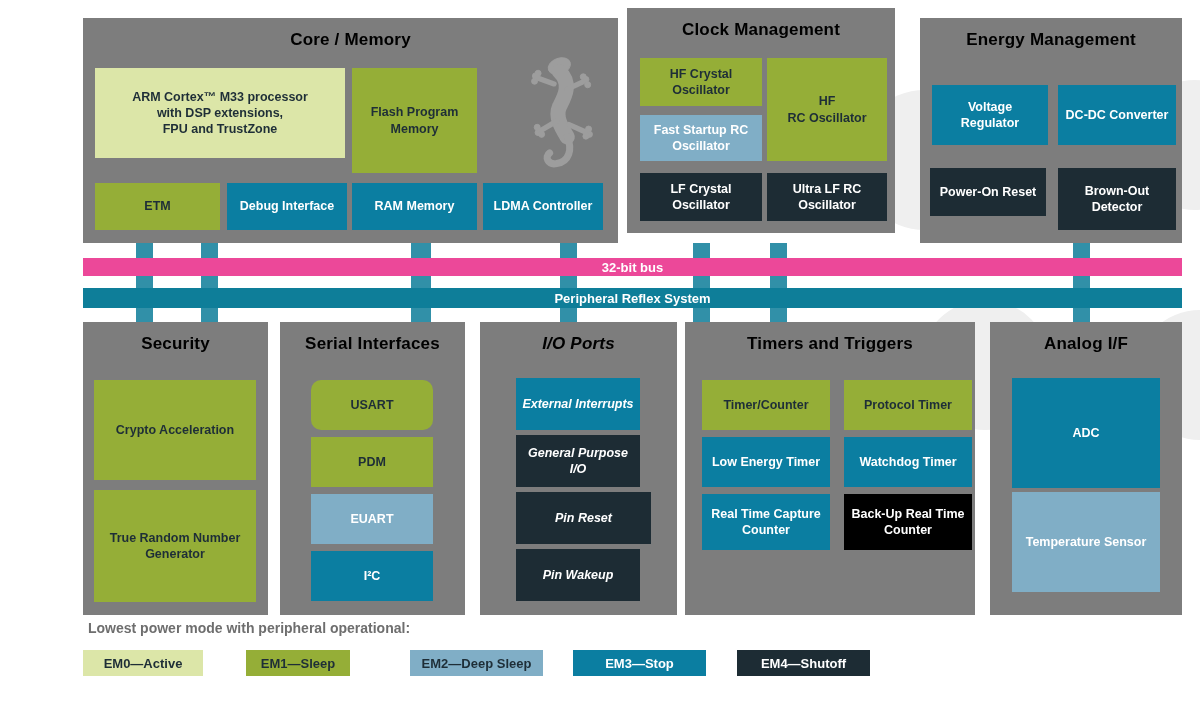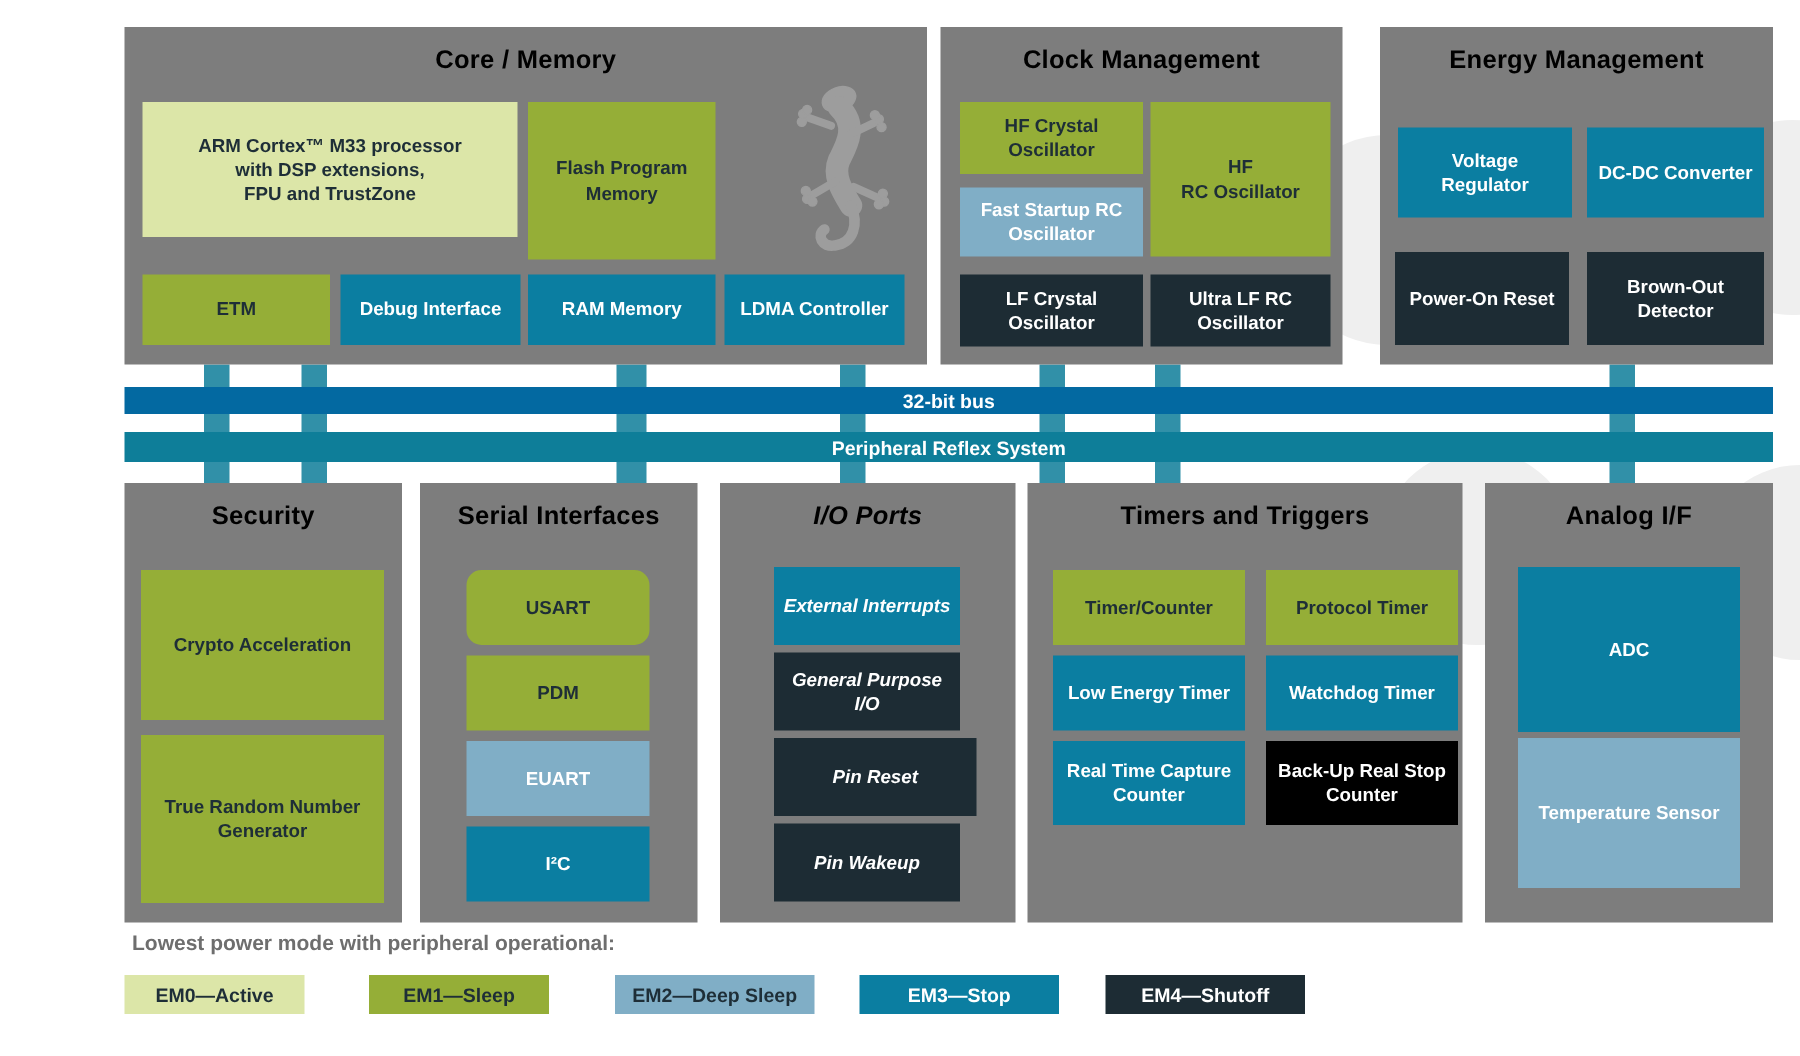--- a/index.html
+++ b/index.html
@@ -26,21 +26,21 @@
   .em3 { background:#0b7ea1; color:#ffffff; }
   .em4 { background:#1d2c34; color:#ffffff; }
   .blk { background:#000000; color:#ffffff; }
 
   .connector { position:absolute; top:243px; height:79px; background:#3190a8; z-index:1; }
   .bus {
     position:absolute; left:83px; width:1099px; z-index:3;
     display:flex; align-items:center; justify-content:center;
     color:#ffffff; font-weight:700; font-size:13px;
   }
-  .bus-32 { top:258px; height:18px; background:#0369a1; }
+  .bus-32 { top:258px; height:18px; background:#ec4899; }
   .bus-prs { top:288px; height:20px; background:#0e7e99; }
 
   .legend-caption {
     position:absolute; left:88px; top:620px; z-index:2;
     color:#6e6e6e; font-weight:700; font-size:14px;
   }
   .chip {
     position:absolute; top:650px; height:26px; z-index:2;
     display:flex; align-items:center; justify-content:center;
     font-weight:700; font-size:13px;
@@ -96,35 +96,35 @@
         <circle cx="23" cy="91" r="3.4"></circle>
           <circle cx="22" cy="85" r="3.4"></circle>
           <circle cx="27" cy="93" r="3.4"></circle>
         <circle cx="80" cy="87" r="3.4"></circle>
           <circle cx="81" cy="93" r="3.4"></circle>
           <circle cx="77" cy="95" r="3.4"></circle>
       </g>
     </svg>
   </div>
 
-  <div class="section" style="left:627px; top:18px; width:268px; height:225px;">
+  <div class="section" style="left:627px; top:8px; width:268px; height:225px;">
     <div class="section-title">Clock Management</div>
     <div class="block em1" style="left:13px; top:50px; width:122px; height:48px;">HF Crystal Oscillator</div>
     <div class="block em1" style="left:140px; top:50px; width:120px; height:103px;">HF
 RC Oscillator</div>
     <div class="block em2" style="left:13px; top:107px; width:122px; height:46px;">Fast Startup RC Oscillator</div>
     <div class="block em4" style="left:13px; top:165px; width:122px; height:48px;">LF Crystal Oscillator</div>
     <div class="block em4" style="left:140px; top:165px; width:120px; height:48px;">Ultra LF RC Oscillator</div>
   </div>
 
   <div class="section" style="left:920px; top:18px; width:262px; height:225px;">
     <div class="section-title">Energy Management</div>
     <div class="block em3" style="left:12px; top:67px; width:116px; height:60px;">Voltage Regulator</div>
     <div class="block em3" style="left:138px; top:67px; width:118px; height:60px;">DC-DC Converter</div>
-    <div class="block em4" style="left:10px; top:150px; width:116px; height:62px;">Power-On Reset</div>
+    <div class="block em4" style="left:10px; top:150px; width:116px; height:48px;">Power-On Reset</div>
     <div class="block em4" style="left:138px; top:150px; width:118px; height:62px;">Brown-Out Detector</div>
   </div>
 
   <div class="bus bus-32">32-bit bus</div>
   <div class="bus bus-prs">Peripheral Reflex System</div>
 
   <div class="section" style="left:83px; top:322px; width:185px; height:293px;">
     <div class="section-title">Security</div>
     <div class="block em1" style="left:11px; top:58px; width:162px; height:100px;">Crypto Acceleration</div>
     <div class="block em1" style="left:11px; top:168px; width:162px; height:112px;">True Random Number Generator</div>
@@ -146,29 +146,29 @@
     <div class="block em4" style="left:36px; top:227px; width:124px; height:52px;">Pin Wakeup</div>
   </div>
 
   <div class="section" style="left:685px; top:322px; width:290px; height:293px;">
     <div class="section-title">Timers and Triggers</div>
     <div class="block em1" style="left:17px; top:58px; width:128px; height:50px;">Timer/Counter</div>
     <div class="block em1" style="left:159px; top:58px; width:128px; height:50px;">Protocol Timer</div>
     <div class="block em3" style="left:17px; top:115px; width:128px; height:50px;">Low Energy Timer</div>
     <div class="block em3" style="left:159px; top:115px; width:128px; height:50px;">Watchdog Timer</div>
     <div class="block em3" style="left:17px; top:172px; width:128px; height:56px;">Real Time Capture Counter</div>
-    <div class="block blk" style="left:159px; top:172px; width:128px; height:56px;">Back-Up Real Stop Counter</div>
+    <div class="block blk" style="left:159px; top:172px; width:128px; height:56px;">Back-Up Real Time Counter</div>
   </div>
 
   <div class="section" style="left:990px; top:322px; width:192px; height:293px;">
     <div class="section-title">Analog I/F</div>
     <div class="block em3" style="left:22px; top:56px; width:148px; height:110px;">ADC</div>
     <div class="block em2" style="left:22px; top:170px; width:148px; height:100px;">Temperature Sensor</div>
   </div>
 
   <div class="legend-caption">Lowest power mode with peripheral operational:</div>
   <div class="chip em0 chip-dark-text" style="left:83px; width:120px;">EM0—Active</div>
-  <div class="chip em1 chip-dark-text" style="left:246px; width:120px;">EM1—Sleep</div>
+  <div class="chip em1 chip-dark-text" style="left:246px; width:104px;">EM1—Sleep</div>
   <div class="chip em2 chip-dark-text" style="left:410px; width:133px;">EM2—Deep Sleep</div>
   <div class="chip em3" style="left:573px; width:133px;">EM3—Stop</div>
   <div class="chip em4" style="left:737px; width:133px;">EM4—Shutoff</div>
 
 </div>
 
 </body></html>

